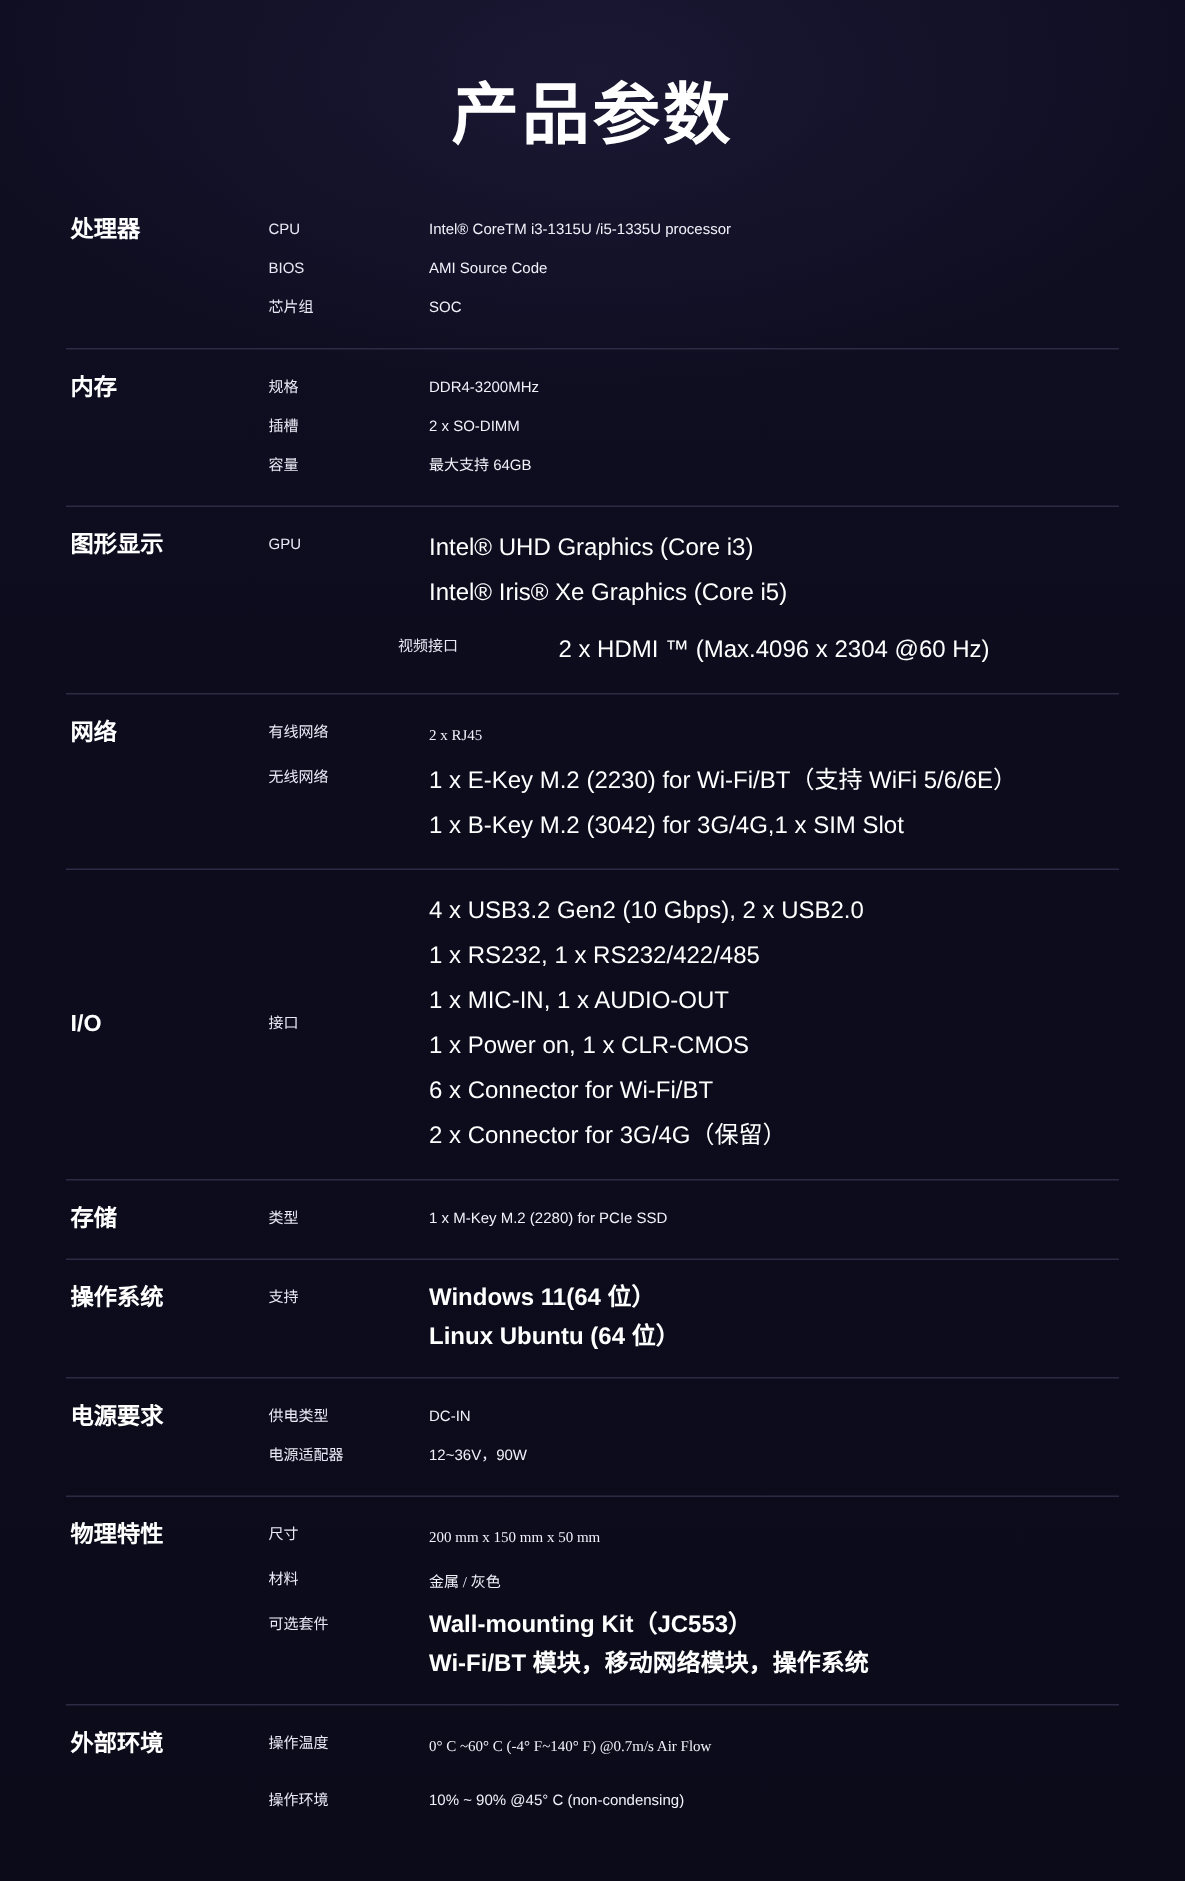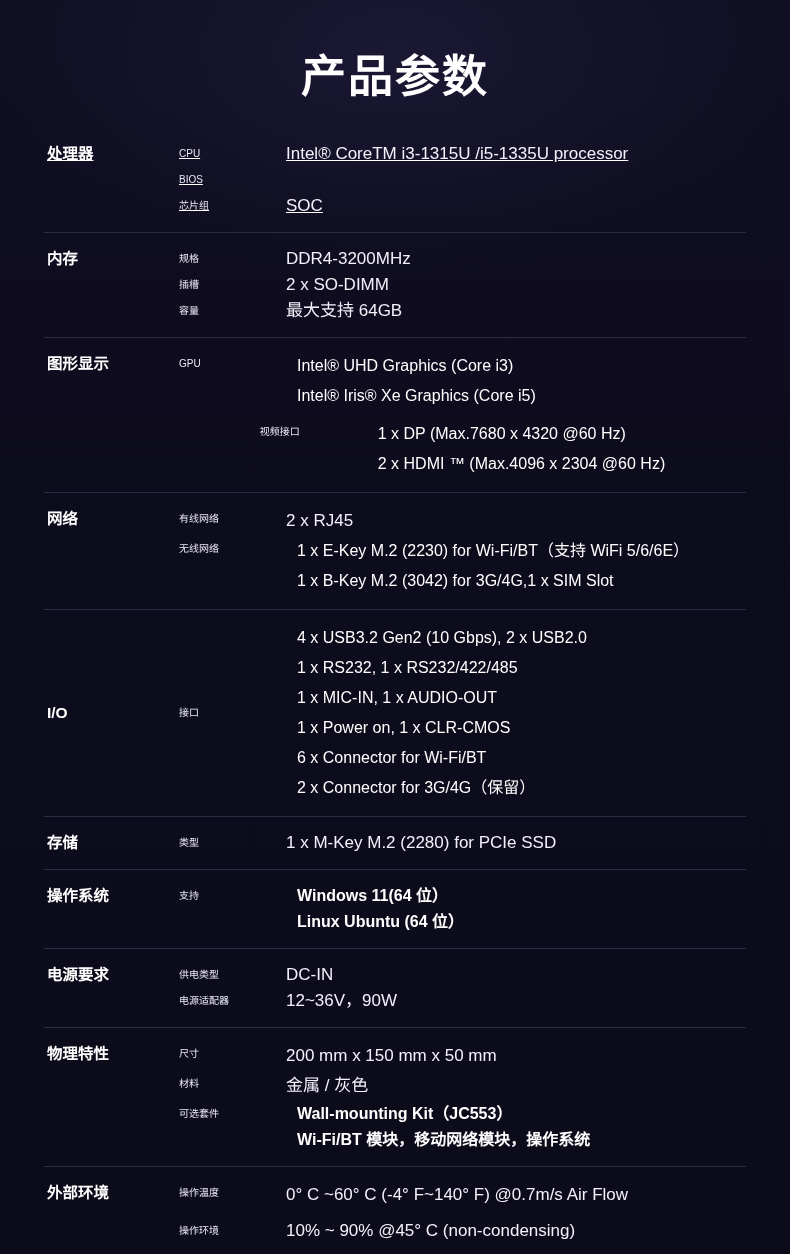--- a/index.html
+++ b/index.html
@@ -45,21 +45,20 @@
   }
   .spec-row {
     display: flex;
     align-items: flex-start;
     border-top: 1px solid #2c2a44;
     padding: 13px 0 13px 0;
   }
   .spec-row.first {
     border-top: none;
     padding-top: 6px;
-    text-decoration: underline;
   }
   .col-cat {
     width: 135px;
     flex: 0 0 135px;
     font-size: 15.5px;
     font-weight: bold;
     color: #ffffff;
     padding-left: 3px;
     line-height: 26px;
   }
@@ -73,33 +72,33 @@
   }
   .pair .k {
     width: 107px;
     flex: 0 0 107px;
     font-size: 10px;
     color: #e9e8f4;
     line-height: 26px;
   }
   .pair .v {
     flex: 1 1 auto;
-    font-size: 17px;
+    font-size: 10px;
     color: #f2f1fa;
     line-height: 26px;
   }
   .pair .v.gap {
     line-height: 30px;
+    font-family: Liberation Serif, serif;
   }
   .block {
     flex: 1 1 auto;
   }
   .vlines > div {
     line-height: 30px;
-    margin-left: 11px;
   }
   .vlines.tight > div {
     line-height: 26px;
     font-weight: bold;
   }
   .pair.spaced {
     margin-top: 8px;
     justify-content: center;
   }
   .io-pair .k {
@@ -120,20 +119,21 @@
 
     <div class="spec-row first">
       <div class="col-cat">处理器</div>
       <div class="block">
         <div class="pair">
           <div class="k">CPU</div>
           <div class="v">Intel® CoreTM i3-1315U /i5-1335U processor</div>
         </div>
         <div class="pair">
           <div class="k">BIOS</div>
+          <div class="v">AMI Source Code</div>
         </div>
         <div class="pair">
           <div class="k">芯片组</div>
           <div class="v">SOC</div>
         </div>
       </div>
     </div>
 
     <div class="spec-row">
       <div class="col-cat">内存</div>
@@ -159,21 +159,20 @@
         <div class="pair">
           <div class="k">GPU</div>
           <div class="vlines">
             <div>Intel® UHD Graphics (Core i3)</div>
             <div>Intel® Iris® Xe Graphics (Core i5)</div>
           </div>
         </div>
         <div class="pair spaced">
           <div class="k">视频接口</div>
           <div class="vlines">
-            <div>1 x DP (Max.7680 x 4320 @60 Hz)</div>
             <div>2 x HDMI ™ (Max.4096 x 2304 @60 Hz)</div>
           </div>
         </div>
       </div>
     </div>
 
     <div class="spec-row">
       <div class="col-cat">网络</div>
       <div class="block">
         <div class="pair">

